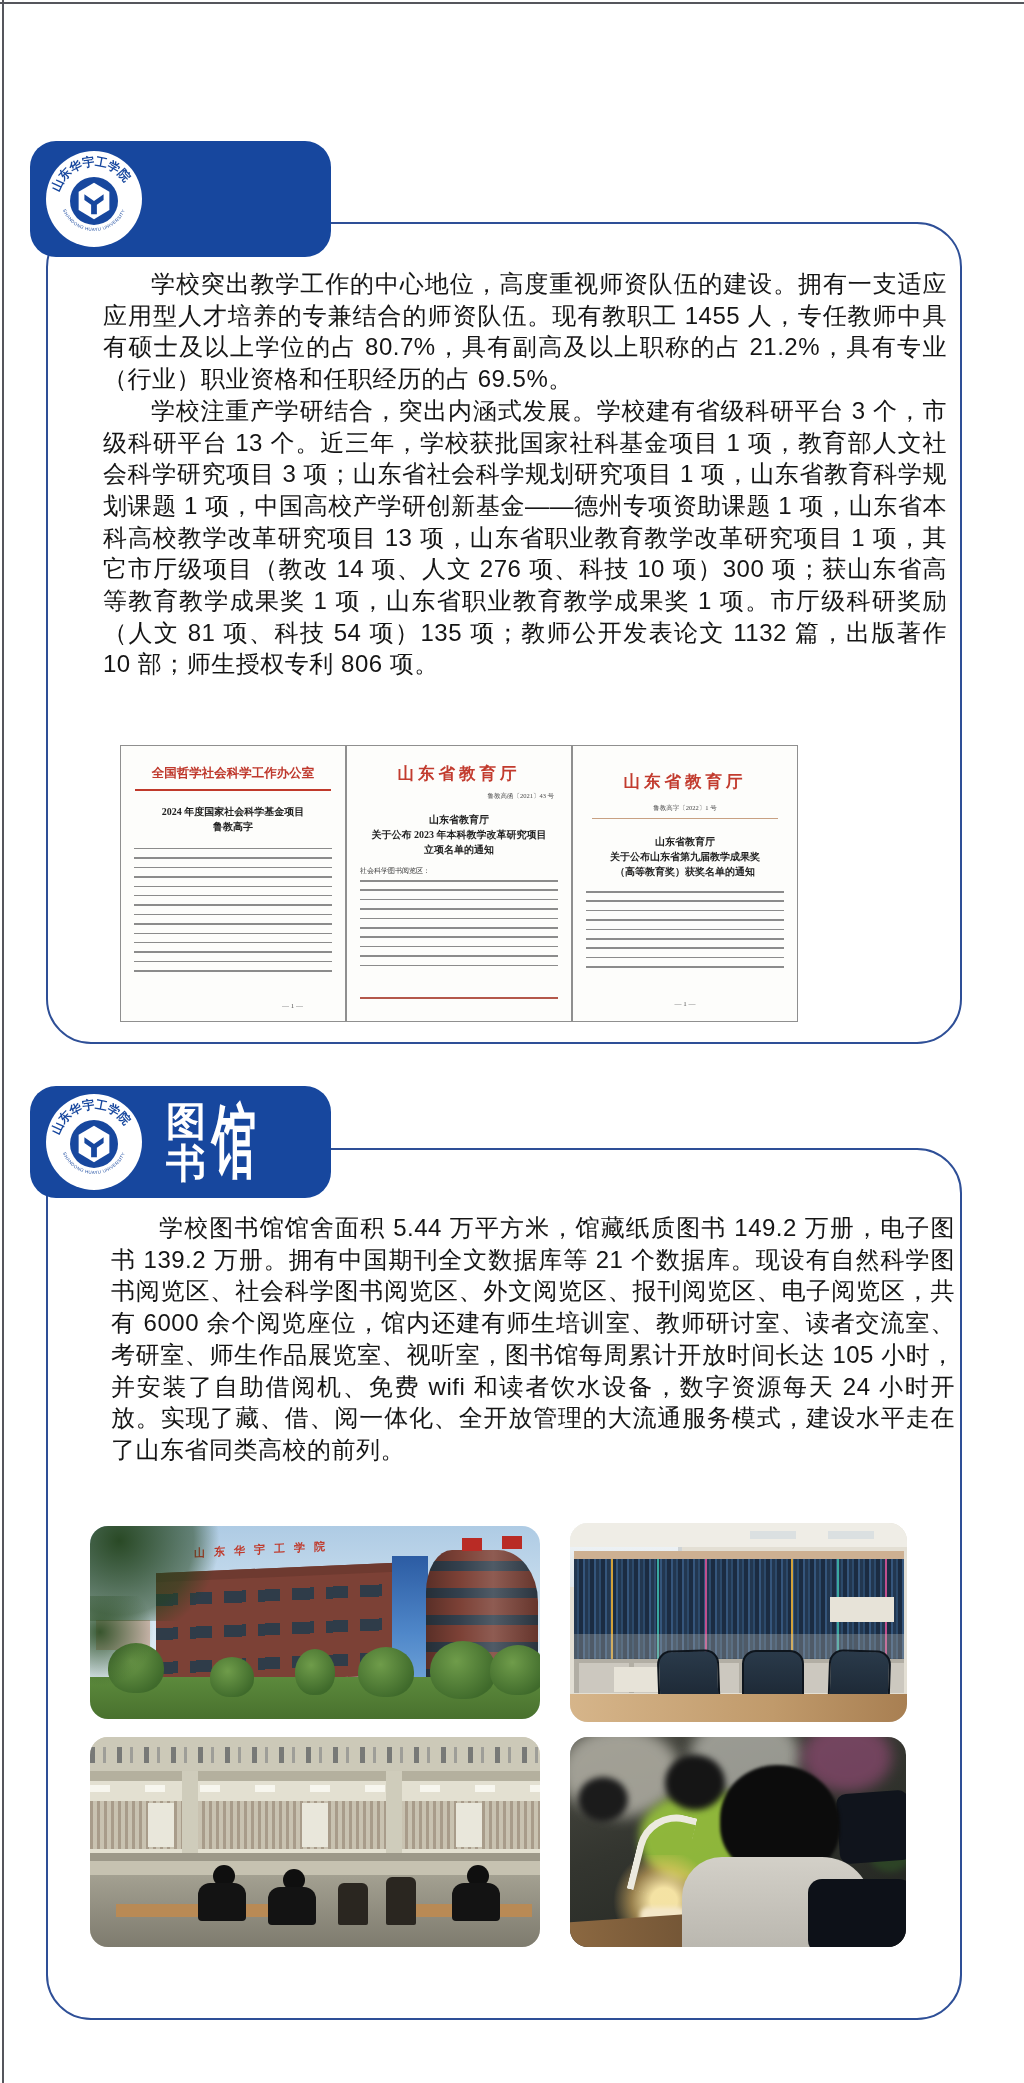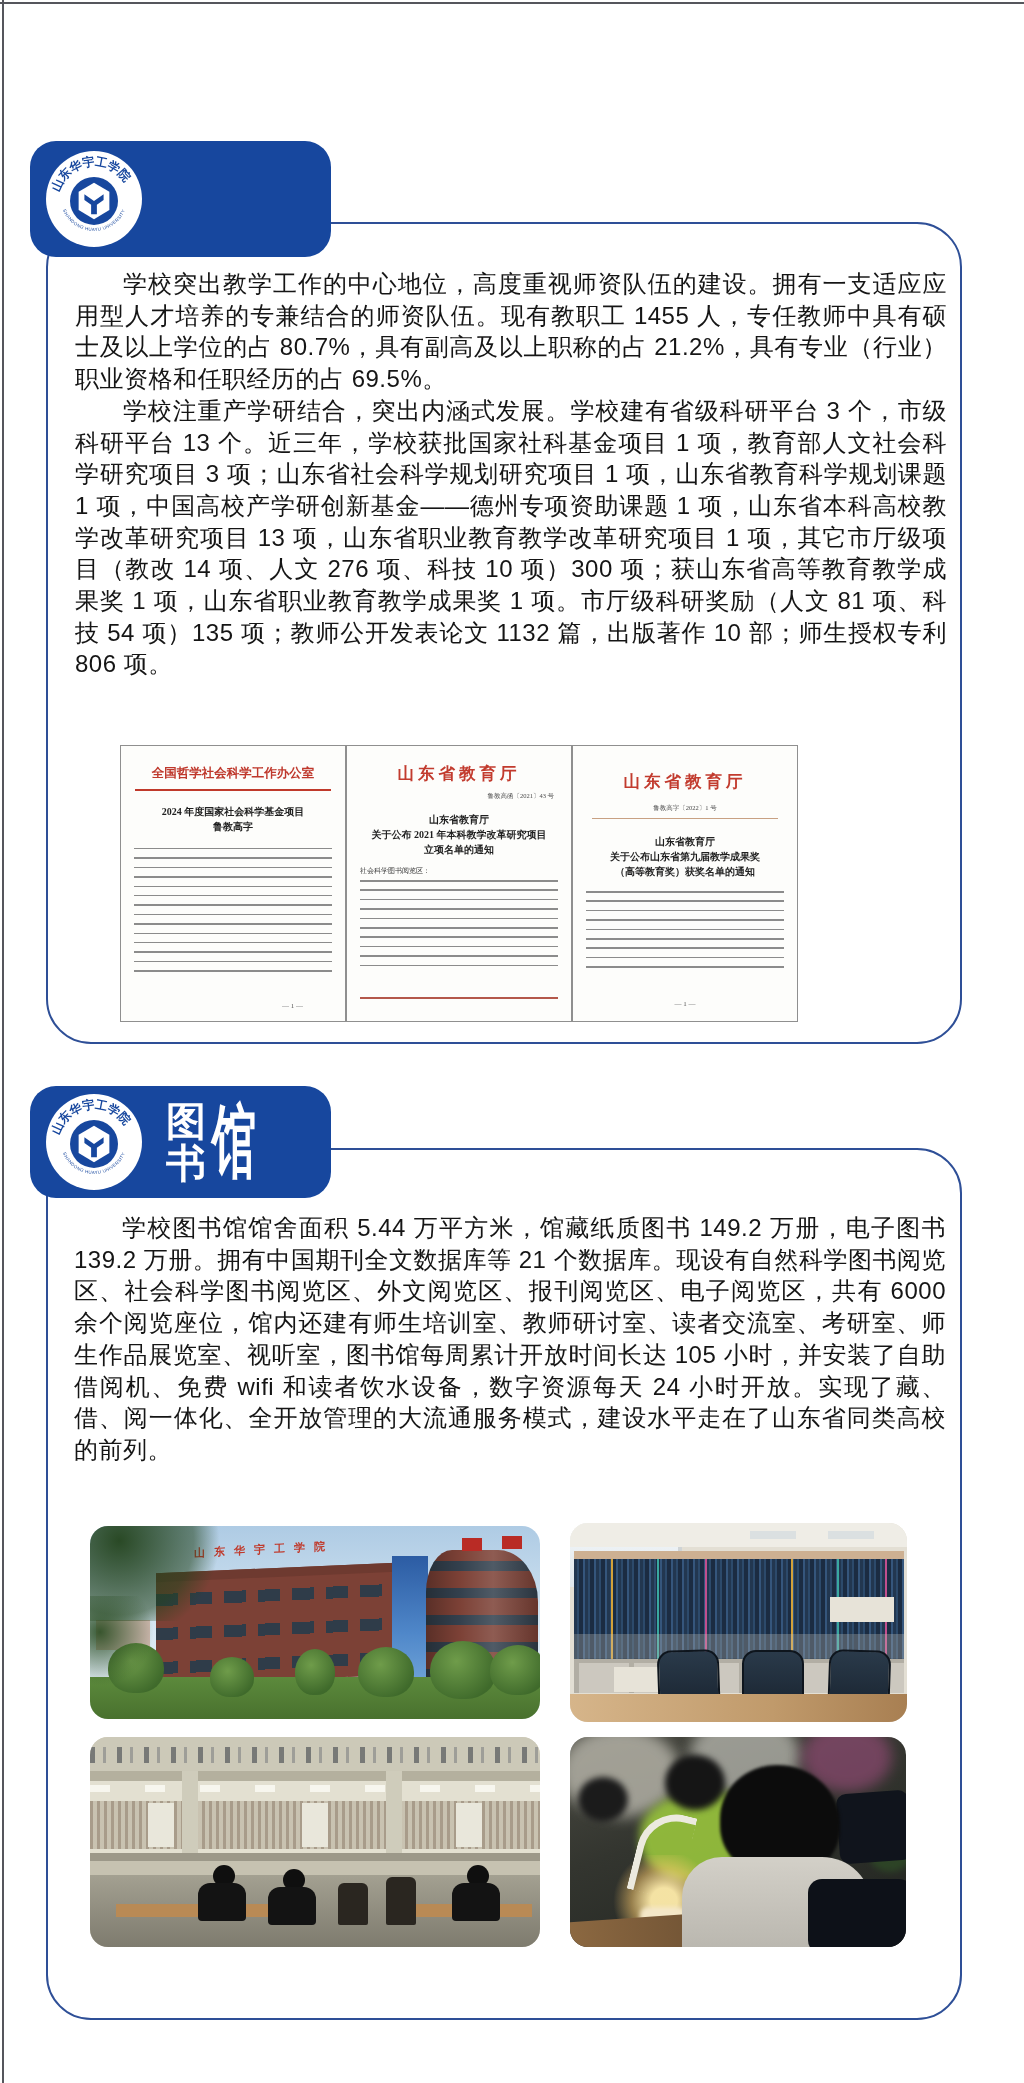--- a/index.html
+++ b/index.html
@@ -28,24 +28,24 @@
   .badge-title .bline { font-size:44px; line-height:46px; letter-spacing:3px; }
   .lib-title { display:flex; align-items:center; margin-left:24px; color:#fff; font-weight:900; }
   .lib-col { display:flex; flex-direction:column; }
   .lib-col span { font-size:40px; line-height:42px; }
   .lib-right { font-size:44px; transform:scaleY(1.82); margin-left:6px; }
 
   
   .body-text { width:872px; }
   .body-text p {
     font-size:24px; line-height:31.7px; letter-spacing:0.5px;
-    text-align:justify; text-indent:2em; color:#151515;
+    text-align:justify; text-indent:2em; color:#151515;margin-left:28px;
   }
   .bt1 { left:75px; top:268px; }
-  .bt2 { left:74px; top:1212px; }
+  .bt2 { left:83px; top:1212px; }
 
   
   .cert-row { left:120px; top:745px; display:flex; }
   .cert {
     width:226px; height:277px; background:#fdfdfb; border:1px solid #8f8f8f;
     position:relative; padding:0 13px; font-family:"Liberation Serif","DejaVu Serif",serif;
   }
   .cert-org1 { margin-top:19px; text-align:center; color:#bf382c; font-weight:bold; font-size:12.5px; }
   .cert-rule-red { border-top:2px solid #c0392b; margin:7px 1px 0; }
   .cert-org-big { text-align:center; color:#c23b2e; font-weight:bold; font-size:16.5px; letter-spacing:4px; }
@@ -195,21 +195,21 @@
     <div class="cert-title" style="margin-top:13px;">2024 年度国家社会科学基金项目</div>
     <div class="cert-title">鲁教高字</div>
     <div class="cert-lines" style="margin-top:14px; height:132px;"></div>
     <div class="cert-page" style="bottom:11px; right:42px;">— 1 —</div>
   </div>
 
   <div class="cert">
     <div class="cert-org-big" style="margin-top:17px;">山东省教育厅</div>
     <div class="cert-doc" style="text-align:right; margin-top:7px; padding-right:4px;">鲁教高函〔2021〕43 号</div>
     <div class="cert-title" style="margin-top:11px;">山东省教育厅</div>
-    <div class="cert-title">关于公布 2021 年本科教学改革研究项目</div>
+    <div class="cert-title">关于公布 2023 年本科教学改革研究项目</div>
     <div class="cert-title">立项名单的通知</div>
     <div class="cert-salut">社会科学图书阅览区：</div>
     <div class="cert-lines" style="margin-top:4px; height:92px;"></div>
     <div class="cert-rule-bottom"></div>
   </div>
 
   <div class="cert">
     <div class="cert-org-big" style="margin-top:25px;">山东省教育厅</div>
     <div class="cert-doc" style="text-align:center; margin-top:11px;">鲁教高字〔2022〕1 号</div>
     <div class="cert-rule-tan"></div>

